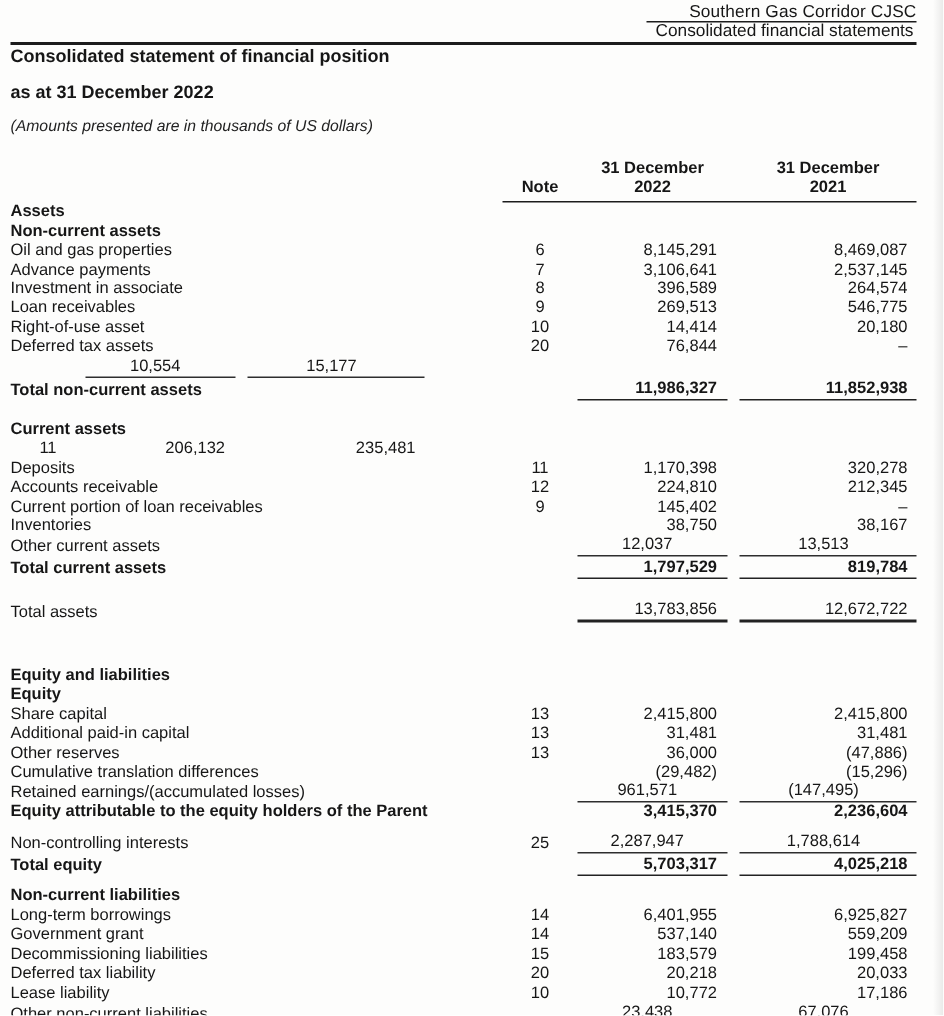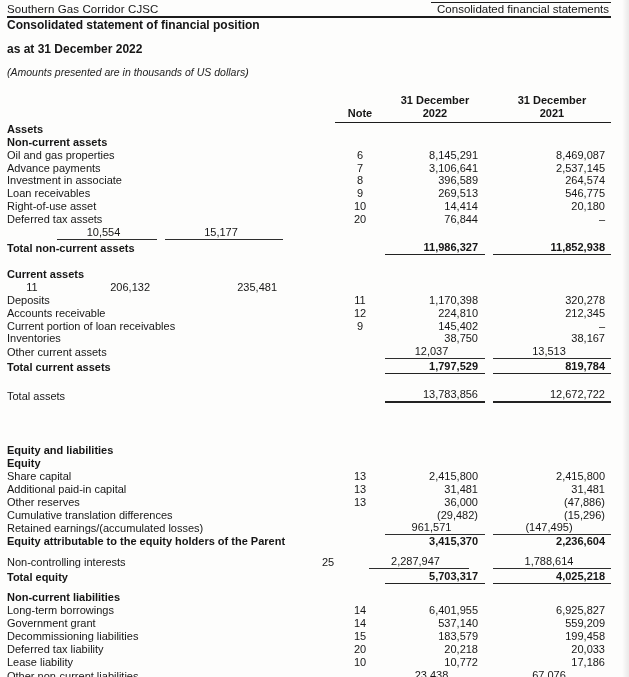--- a/index.html
+++ b/index.html
@@ -19,20 +19,21 @@
     content:""; position:absolute; top:0; right:0; bottom:0; width:7px;
     background:linear-gradient(to right, rgba(0,0,0,0), rgba(0,0,0,0.08));
     pointer-events:none;
   }
 
   
   .doc-header{
     display:flex; justify-content:space-between; align-items:flex-end;
     border-bottom:2px solid #1c1c1c;
     padding-bottom:1px;
+    flex-direction:column;
   }
   .doc-header .left{ font-size:11.5px; letter-spacing:.1px; }
   .doc-header .right{ font-size:11.5px; border-top:1.5px solid #1c1c1c; padding:0 2px 0 6px; }
 
   
   .title-block{ }
   .title-1{ font-weight:bold; font-size:12px; }
   .title-2{ font-weight:bold; font-size:12px; margin-top:10px; }
   .title-note{ font-style:italic; font-size:10.5px; margin-top:10px; color:#222; }
 
@@ -53,23 +54,23 @@
   .thead .c-v1, .thead .c-v2{ padding-right:0; }
 
   .r-section .lbl{ font-weight:bold; }
   .r-total .lbl, .r-total .c-v1, .r-total .c-v2,
   .r-boldplain .lbl, .r-boldplain .c-v1, .r-boldplain .c-v2{ font-weight:bold; }
 
   .ul .c-v1, .ul .c-v2{ border-bottom:1px solid #2e2e2e;text-align:center; }
   .r-total .c-v1, .r-total .c-v2{ border-bottom:1.5px solid #222; padding-top:1px; }
   .r-grandtotal .c-v1, .r-grandtotal .c-v2{ border-bottom:2.5px solid #222; padding-top:1px; }
 
-  .sp-sm{ margin-top:7px;gap:16px; }
+  .sp-sm{ margin-top:7px; }
   .sp-md{ margin-top:13px; }
-  .sp-xl{ margin-top:41px; }
+  .sp-xl{ margin-top:29px; }
 </style>
 </head>
 <body>
 
 <div class="page">
 
   <header class="doc-header">
     <span class="left">Southern Gas Corridor CJSC</span>
     <span class="right">Consolidated financial statements</span>
   </header>

